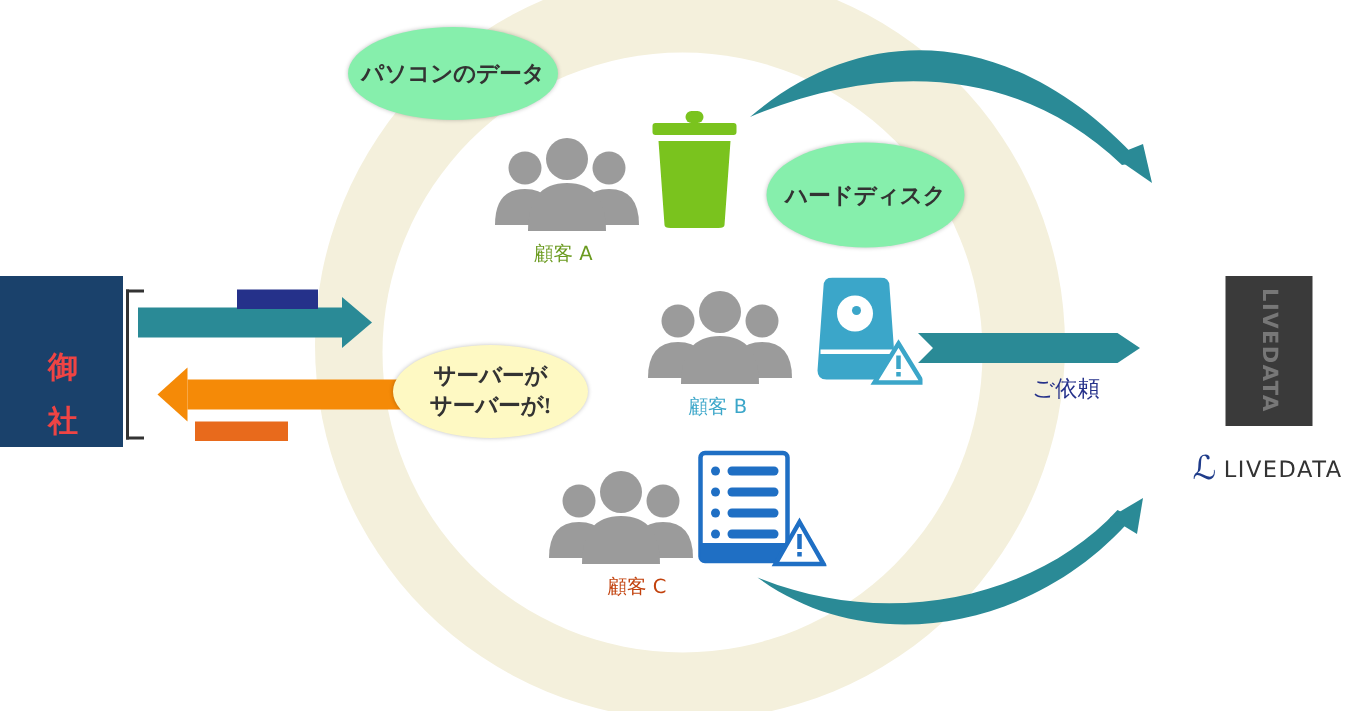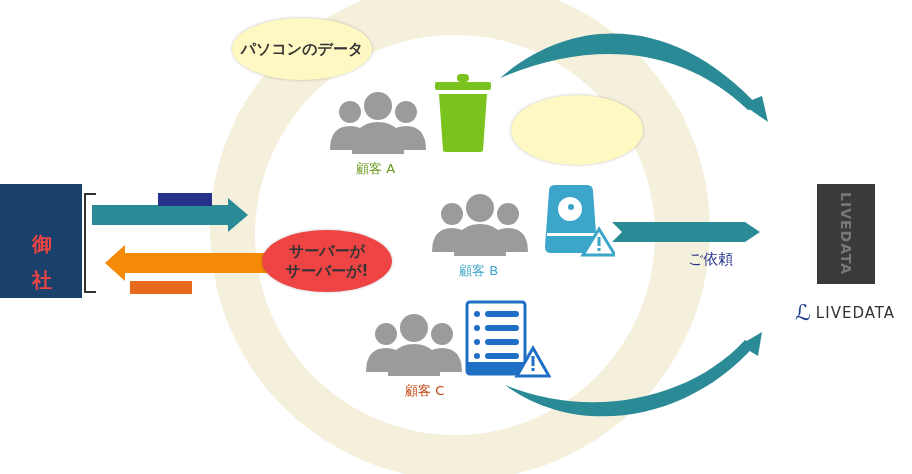--- a/index.html
+++ b/index.html
@@ -1,22 +1,22 @@
 <!DOCTYPE html>
 <html><head>
 <meta charset="utf-8">
 <style>
   html,body{margin:0;padding:0;}
   body{width:912px;height:474px;position:relative;overflow:hidden;background:#ffffff;font-family:"DejaVu Sans",sans-serif;}
   .abs{position:absolute;}
   .ring{left:210px;top:-20px;width:500px;height:500px;border-radius:50%;background:#f4f0dc;}
   .inner{left:255px;top:35px;width:400px;height:400px;border-radius:50%;background:#ffffff;}
   .bubble{background:#eef2ea;border-radius:50%;box-shadow:0 0 3px rgba(0,0,0,0.25);display:flex;align-items:center;justify-content:center;text-align:center;font-size:15px;font-weight:bold;color:#333;line-height:20px;}
-  .bubble.blue{background:#ef4444;}
-  .bubble.grey{background:#fef9c3;}
+  .bubble.blue{background:#fef9c3;font-family:Liberation Serif, serif;}
+  .bubble.grey{background:#86efac;}
   .label{font-size:13px;font-weight:normal;}
   .company{left:0;top:184px;width:82px;height:114px;background:#1a416b;}
   .company-text{left:10px;top:226px;color:#ef4444;font-size:20px;font-weight:bold;line-height:36px;width:24px;margin-left:22px;}
   .bracket{left:84px;top:193px;width:10px;height:96px;border:2px solid #333;border-right:none;}
   .ld-box{left:817px;top:184px;width:58px;height:100px;background:#3a3a3a;}
   .ld-vert{left:817px;top:184px;width:58px;height:100px;display:flex;align-items:center;justify-content:center;}
   .ld-vert span{writing-mode:vertical-rl;color:#777;font-weight:bold;font-size:14px;letter-spacing:1px;}
   .ld-logo{left:795px;top:300px;display:flex;align-items:center;gap:4px;color:#333;font-size:15px;letter-spacing:1px;}
   .obscured{background:#25318a;}
 </style>
@@ -66,20 +66,21 @@
 </svg>
 <div class="abs label" style="left:356px;top:160px;color:#6a9a1f;">顧客 A</div>
 <svg class="abs" style="left:433px;top:74px;" width="60" height="80">
   <rect x="24" y="0" width="12" height="8" rx="4" fill="#7ac31e"></rect>
     <rect x="2" y="8" width="56" height="8" rx="2" fill="#7ac31e"></rect>
     <path d="M6,20 H54 L50,76 Q50,78 46,78 H14 Q10,78 10,76Z" fill="#7ac31e"></path>
 </svg>
 
 <div class="abs bubble grey" style="left:511px;top:95px;width:132px;height:70px;">
   <div>
+      <div>ハードディスク</div>
     </div>
 </div>
 <svg class="abs" style="left:432px;top:192px;" width="96" height="64">
   <g fill="#9b9b9b">
       <circle cx="20" cy="22" r="11"></circle>
       <path d="M0,60 Q0,36 20,36 Q40,36 40,60Z"></path>
       <circle cx="76" cy="22" r="11"></circle>
       <path d="M56,60 Q56,36 76,36 Q96,36 96,60Z"></path>
       <circle cx="48" cy="16" r="14"></circle>
       <path d="M22,64 Q22,32 48,32 Q74,32 74,64Z"></path>

